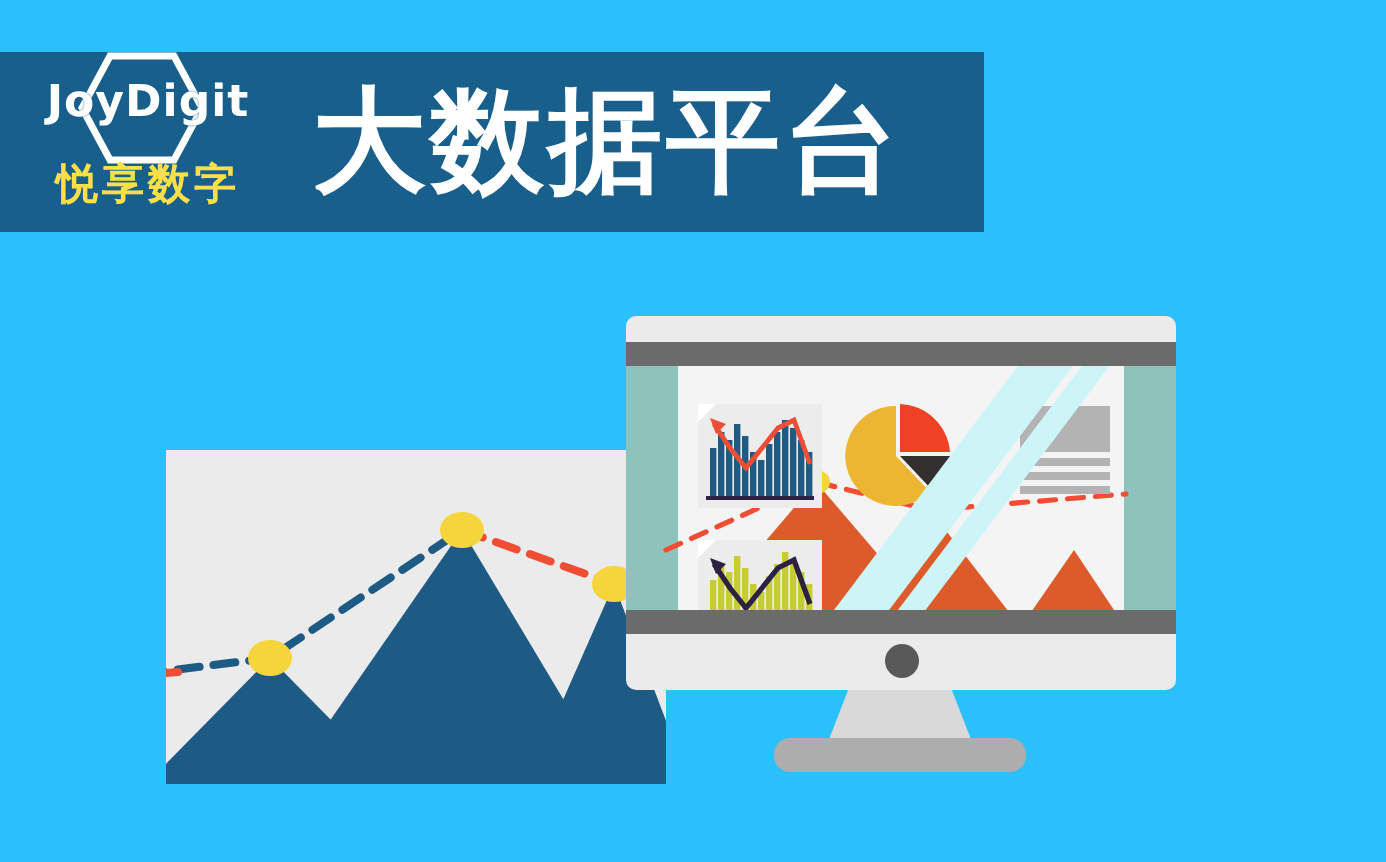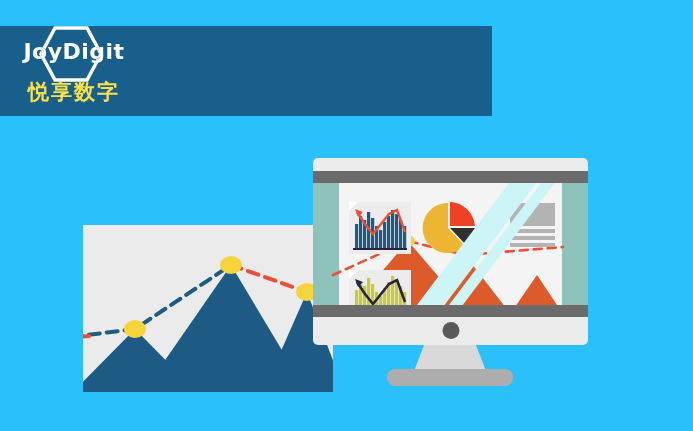--- a/index.html
+++ b/index.html
@@ -233,20 +233,21 @@
   <div id="banner">
 
     <div id="logo-block">
       <svg id="logo-hex" viewBox="0 0 66 58">
         <polygon points="17,3 49,3 63,29 49,55 17,55 3,29" fill="none" stroke="#ffffff" stroke-width="3.5"></polygon>
       </svg>
       <div id="logo-wordmark">JoyDigit</div>
       <div id="logo-sub">悦享数字</div>
     </div>
 
+    <div id="banner-title">大数据平台</div>
   </div>
 
   <div id="left-panel">
     <svg class="panel-svg" viewBox="0 0 250 167" preserveAspectRatio="none">
 
       <polygon points="-10,167 52,104 114,167" fill="#1d5b85"></polygon>
       <polygon points="60,167 148,40 224,167" fill="#1d5b85"></polygon>
       <polygon points="180,167 224,67 262,167" fill="#1d5b85"></polygon>
 
       <polyline points="-12,112 52,104 148,40" fill="none" stroke="#1d5b85" stroke-width="4" stroke-dasharray="11 7" stroke-linecap="round"></polyline>

